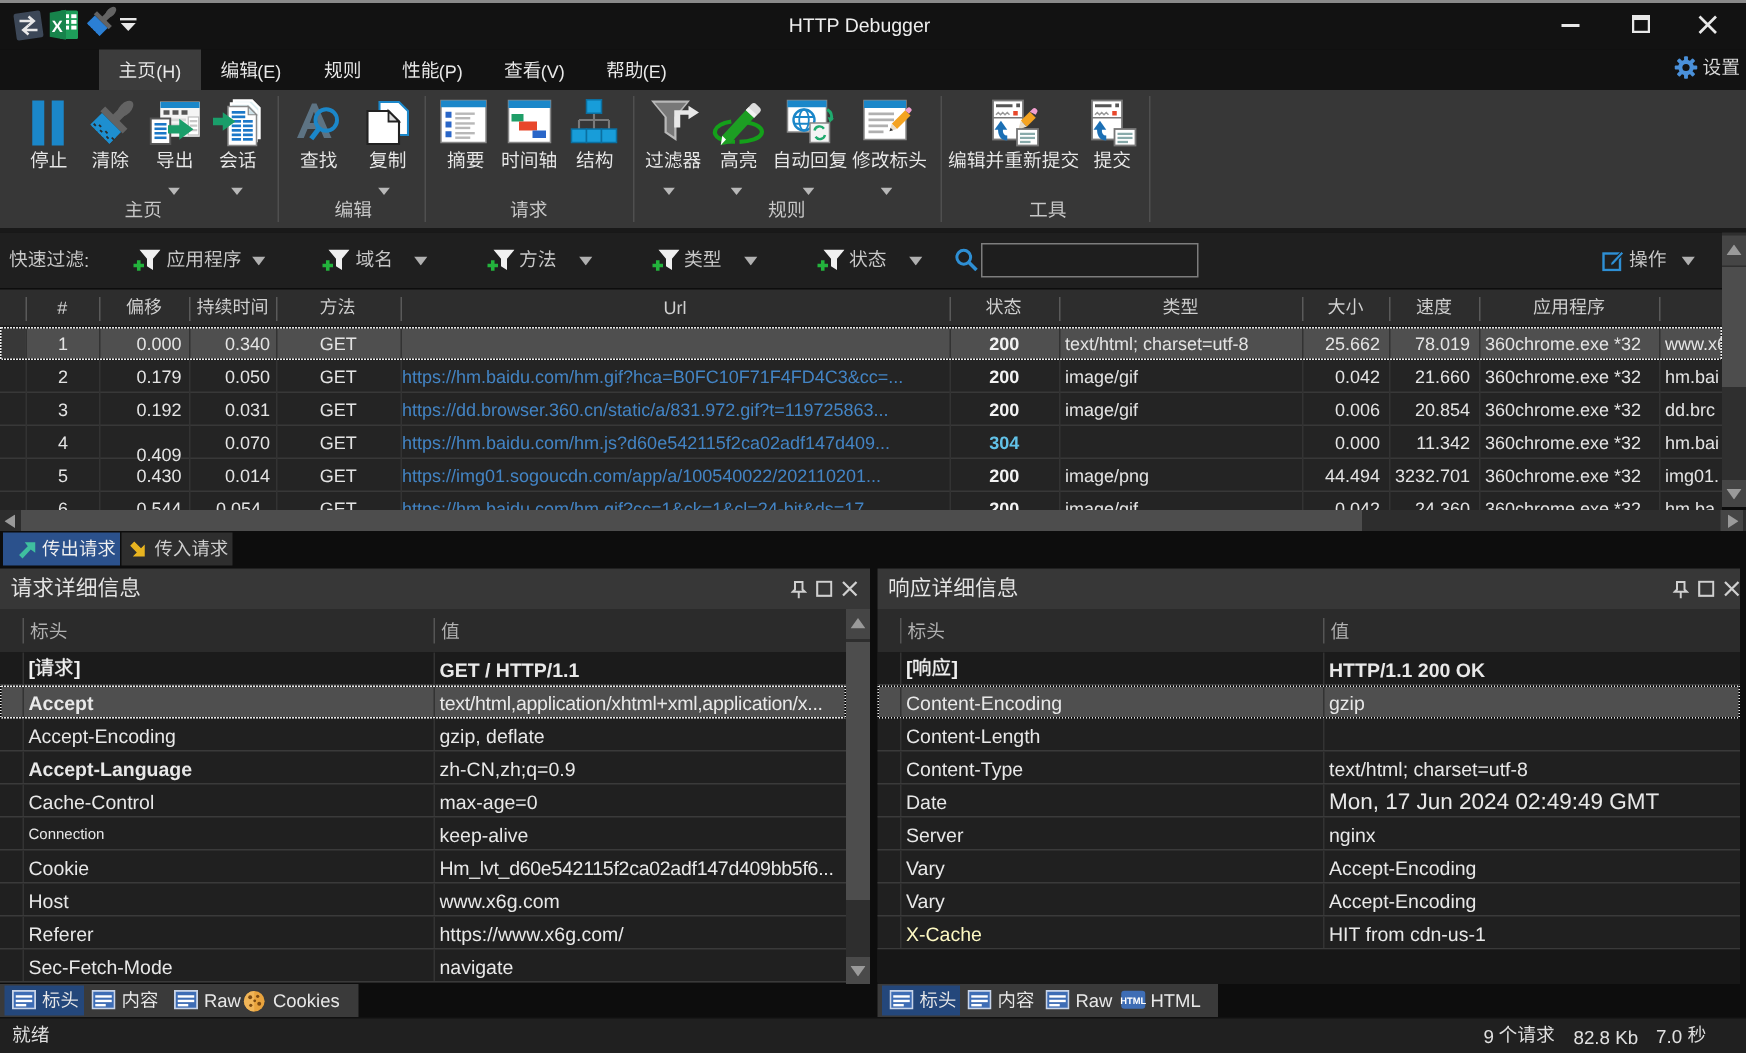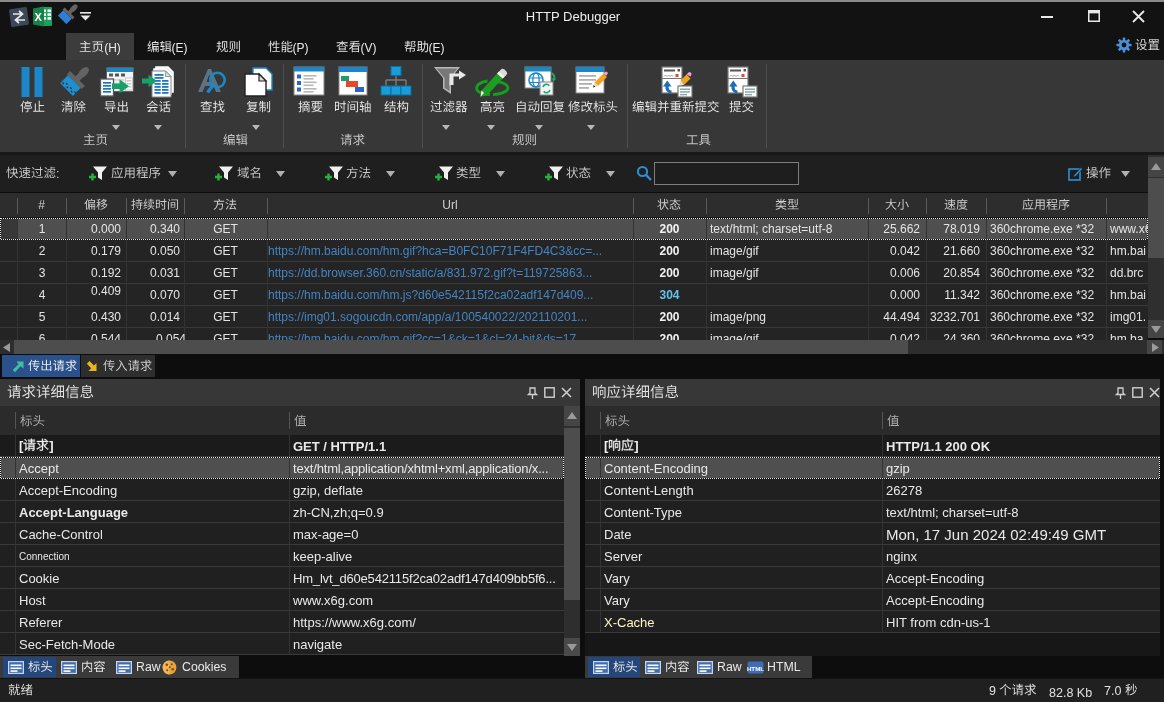--- a/index.html
+++ b/index.html
@@ -974,21 +974,21 @@
     <div style="position:absolute;left:267px;top:284px;width:1px;height:22px;background:#333"></div>
     <div style="position:absolute;left:633px;top:284px;width:1px;height:22px;background:#333"></div>
     <div style="position:absolute;left:706px;top:284px;width:1px;height:22px;background:#333"></div>
     <div style="position:absolute;left:868px;top:284px;width:1px;height:22px;background:#333"></div>
     <div style="position:absolute;left:926px;top:284px;width:1px;height:22px;background:#333"></div>
     <div style="position:absolute;left:986px;top:284px;width:1px;height:22px;background:#333"></div>
     <div style="position:absolute;left:1106px;top:284px;width:1px;height:22px;background:#333"></div>
     <div style="position:absolute;left:22px;top:284px;width:40px;height:22px;display:flex;align-items:center;justify-content:center;overflow:hidden">
       <span style="font-size:12px;color:#e4e4e4;font-weight:normal;white-space:nowrap">4</span>
     </div>
-    <div style="position:absolute;left:66px;top:280px;width:55px;height:22px;display:flex;align-items:center;justify-content:flex-end;overflow:hidden">
+    <div style="position:absolute;left:66px;top:292px;width:55px;height:22px;display:flex;align-items:center;justify-content:flex-end;overflow:hidden">
       <span style="font-size:12px;color:#e4e4e4;font-weight:normal;white-space:nowrap">0.409</span>
     </div>
     <div style="position:absolute;left:126px;top:284px;width:54px;height:22px;display:flex;align-items:center;justify-content:flex-end;overflow:hidden">
       <span style="font-size:12px;color:#e4e4e4;font-weight:normal;white-space:nowrap">0.070</span>
     </div>
     <div style="position:absolute;left:184px;top:284px;width:83px;height:22px;display:flex;align-items:center;justify-content:center;overflow:hidden">
       <span style="font-size:12px;color:#e4e4e4;font-weight:normal;white-space:nowrap">GET</span>
     </div>
     <div style="position:absolute;left:268px;top:284px;width:362px;height:22px;display:flex;align-items:center;justify-content:flex-start;overflow:hidden">
       <span style="font-size:12px;color:#4384c4;font-weight:normal;white-space:nowrap">https://hm.baidu.com/hm.js?d60e542115f2ca02adf147d409...</span>
@@ -1064,21 +1064,21 @@
     <div style="position:absolute;left:868px;top:328px;width:1px;height:22px;background:#333"></div>
     <div style="position:absolute;left:926px;top:328px;width:1px;height:22px;background:#333"></div>
     <div style="position:absolute;left:986px;top:328px;width:1px;height:22px;background:#333"></div>
     <div style="position:absolute;left:1106px;top:328px;width:1px;height:22px;background:#333"></div>
     <div style="position:absolute;left:22px;top:328px;width:40px;height:22px;display:flex;align-items:center;justify-content:center;overflow:hidden">
       <span style="font-size:12px;color:#e4e4e4;font-weight:normal;white-space:nowrap">6</span>
     </div>
     <div style="position:absolute;left:66px;top:328px;width:55px;height:22px;display:flex;align-items:center;justify-content:flex-end;overflow:hidden">
       <span style="font-size:12px;color:#e4e4e4;font-weight:normal;white-space:nowrap">0.544</span>
     </div>
-    <div style="position:absolute;left:132px;top:328px;width:54px;height:22px;display:flex;align-items:center;justify-content:flex-end;overflow:hidden">
+    <div style="position:absolute;left:120px;top:328px;width:54px;height:22px;display:flex;align-items:center;justify-content:flex-end;overflow:hidden">
       <span style="font-size:12px;color:#e4e4e4;font-weight:normal;white-space:nowrap">0.054</span>
     </div>
     <div style="position:absolute;left:184px;top:328px;width:83px;height:22px;display:flex;align-items:center;justify-content:center;overflow:hidden">
       <span style="font-size:12px;color:#e4e4e4;font-weight:normal;white-space:nowrap">GET</span>
     </div>
     <div style="position:absolute;left:268px;top:328px;width:362px;height:22px;display:flex;align-items:center;justify-content:flex-start;overflow:hidden">
       <span style="font-size:12px;color:#4384c4;font-weight:normal;white-space:nowrap">https://hm.baidu.com/hm.gif?cc=1&amp;ck=1&amp;cl=24-bit&amp;ds=17...</span>
     </div>
     <div style="position:absolute;left:633px;top:328px;width:73px;height:22px;display:flex;align-items:center;justify-content:center;overflow:hidden">
       <span style="font-size:12px;color:#f2f2f2;font-weight:bold;white-space:nowrap">200</span>
@@ -1208,21 +1208,21 @@
     </div>
     <div style="position:absolute;left:0px;top:457px;width:564px;height:22px;background:#4f4f4f"></div>
     <div style="position:absolute;left:0px;top:478px;width:564px;height:1px;background:#3a3a3a"></div>
     <div style="position:absolute;left:15px;top:457px;width:1px;height:21px;background:#333"></div>
     <div style="position:absolute;left:289px;top:457px;width:1px;height:21px;background:#333"></div>
     <div style="position:absolute;left:0px;top:457px;width:564px;height:1px;background:repeating-linear-gradient(90deg,#0a0a0a 0 1px,#e8e8e8 1px 2px)"></div>
     <div style="position:absolute;left:0px;top:478px;width:564px;height:1px;background:repeating-linear-gradient(90deg,#0a0a0a 0 1px,#e8e8e8 1px 2px)"></div>
     <div style="position:absolute;left:0px;top:457px;width:1px;height:22px;background:repeating-linear-gradient(0deg,#0a0a0a 0 1px,#e8e8e8 1px 2px)"></div>
     <div style="position:absolute;left:563px;top:457px;width:1px;height:22px;background:repeating-linear-gradient(0deg,#0a0a0a 0 1px,#e8e8e8 1px 2px)"></div>
     <div style="position:absolute;left:19px;top:457px;width:264px;height:22px;display:flex;align-items:center">
-      <span style="font-size:13px;color:#e8e8e8;font-weight:normal;white-space:nowrap">Accept</span>
+      <span style="font-size:13px;color:#e8e8e8;font-weight:bold;white-space:nowrap">Accept</span>
     </div>
     <div style="position:absolute;left:293px;top:457px;width:267px;height:22px;display:flex;align-items:center;overflow:hidden">
       <span style="font-size:13px;color:#e8e8e8;font-weight:normal;white-space:nowrap;letter-spacing:-0.18px">text/html,application/xhtml+xml,application/x...</span>
     </div>
     <div style="position:absolute;left:0px;top:500px;width:564px;height:1px;background:#3a3a3a"></div>
     <div style="position:absolute;left:15px;top:479px;width:1px;height:21px;background:#333"></div>
     <div style="position:absolute;left:289px;top:479px;width:1px;height:21px;background:#333"></div>
     <div style="position:absolute;left:19px;top:479px;width:264px;height:22px;display:flex;align-items:center">
       <span style="font-size:13px;color:#e8e8e8;font-weight:normal;white-space:nowrap">Accept-Encoding</span>
     </div>
@@ -1365,23 +1365,20 @@
     </div>
     <div style="position:absolute;left:886px;top:457px;width:270px;height:22px;display:flex;align-items:center;overflow:hidden">
       <span style="font-size:13px;color:#e8e8e8;font-weight:normal;white-space:nowrap;letter-spacing:0px">gzip</span>
     </div>
     <div style="position:absolute;left:585px;top:500px;width:575px;height:1px;background:#3a3a3a"></div>
     <div style="position:absolute;left:600px;top:479px;width:1px;height:21px;background:#333"></div>
     <div style="position:absolute;left:882px;top:479px;width:1px;height:21px;background:#333"></div>
     <div style="position:absolute;left:604px;top:479px;width:272px;height:22px;display:flex;align-items:center">
       <span style="font-size:13px;color:#e8e8e8;font-weight:normal;white-space:nowrap">Content-Length</span>
     </div>
-    <div style="position:absolute;left:886px;top:479px;width:270px;height:22px;display:flex;align-items:center;overflow:hidden">
-      <span style="font-size:13px;color:#e8e8e8;font-weight:normal;white-space:nowrap;letter-spacing:0px">26278</span>
-    </div>
     <div style="position:absolute;left:585px;top:522px;width:575px;height:1px;background:#3a3a3a"></div>
     <div style="position:absolute;left:600px;top:501px;width:1px;height:21px;background:#333"></div>
     <div style="position:absolute;left:882px;top:501px;width:1px;height:21px;background:#333"></div>
     <div style="position:absolute;left:604px;top:501px;width:272px;height:22px;display:flex;align-items:center">
       <span style="font-size:13px;color:#e8e8e8;font-weight:normal;white-space:nowrap">Content-Type</span>
     </div>
     <div style="position:absolute;left:886px;top:501px;width:270px;height:22px;display:flex;align-items:center;overflow:hidden">
       <span style="font-size:13px;color:#e8e8e8;font-weight:normal;white-space:nowrap;letter-spacing:0px">text/html; charset=utf-8</span>
     </div>
     <div style="position:absolute;left:585px;top:544px;width:575px;height:1px;background:#3a3a3a"></div>

